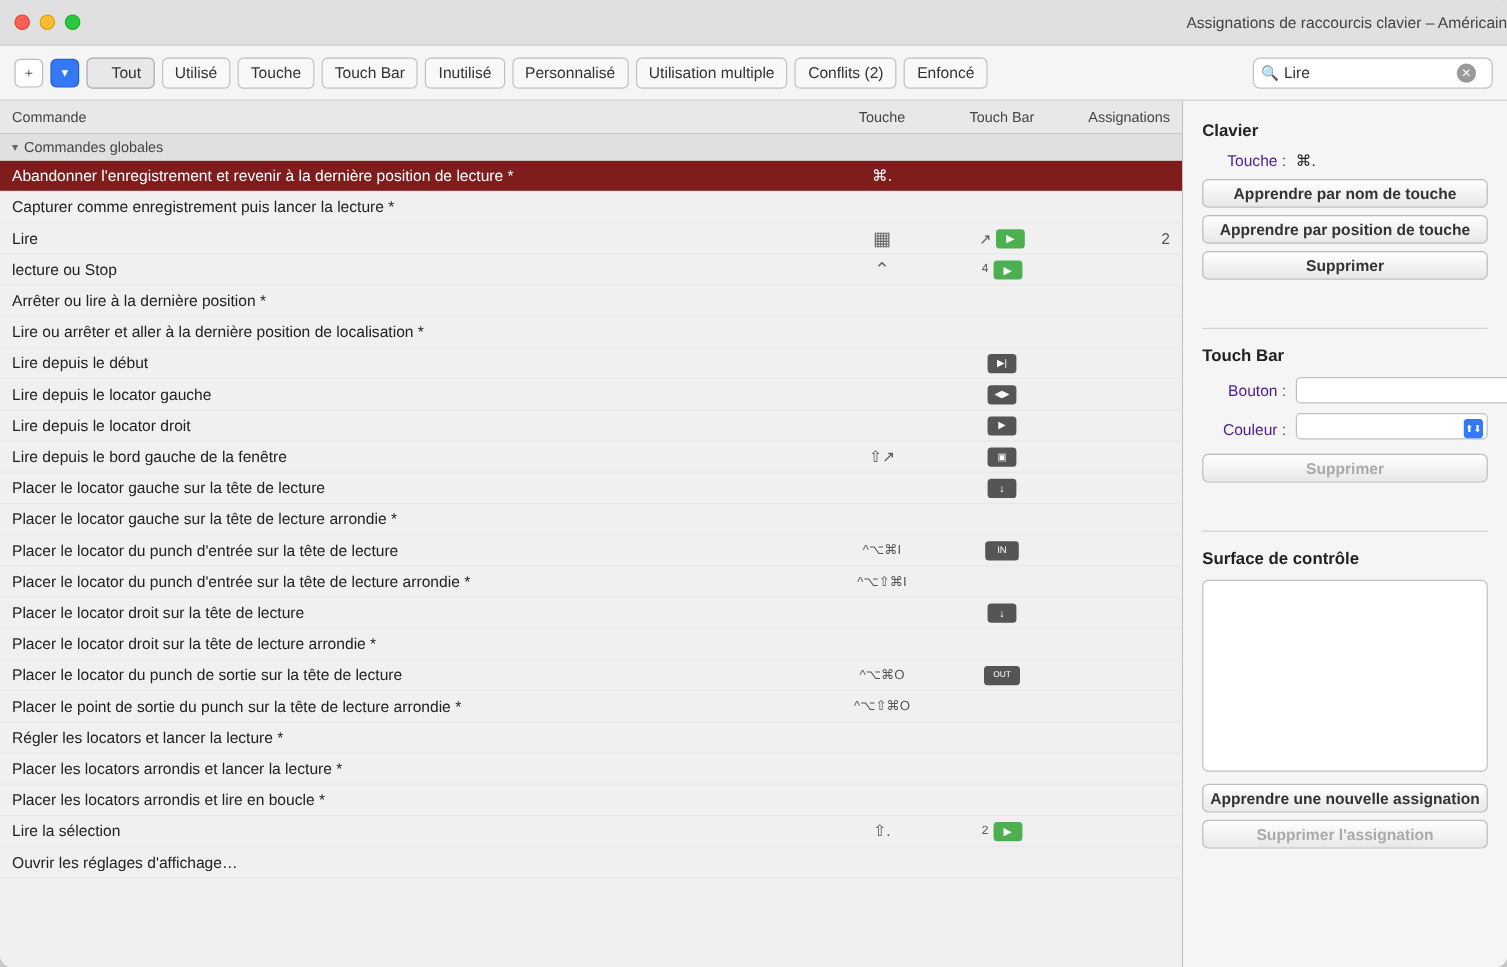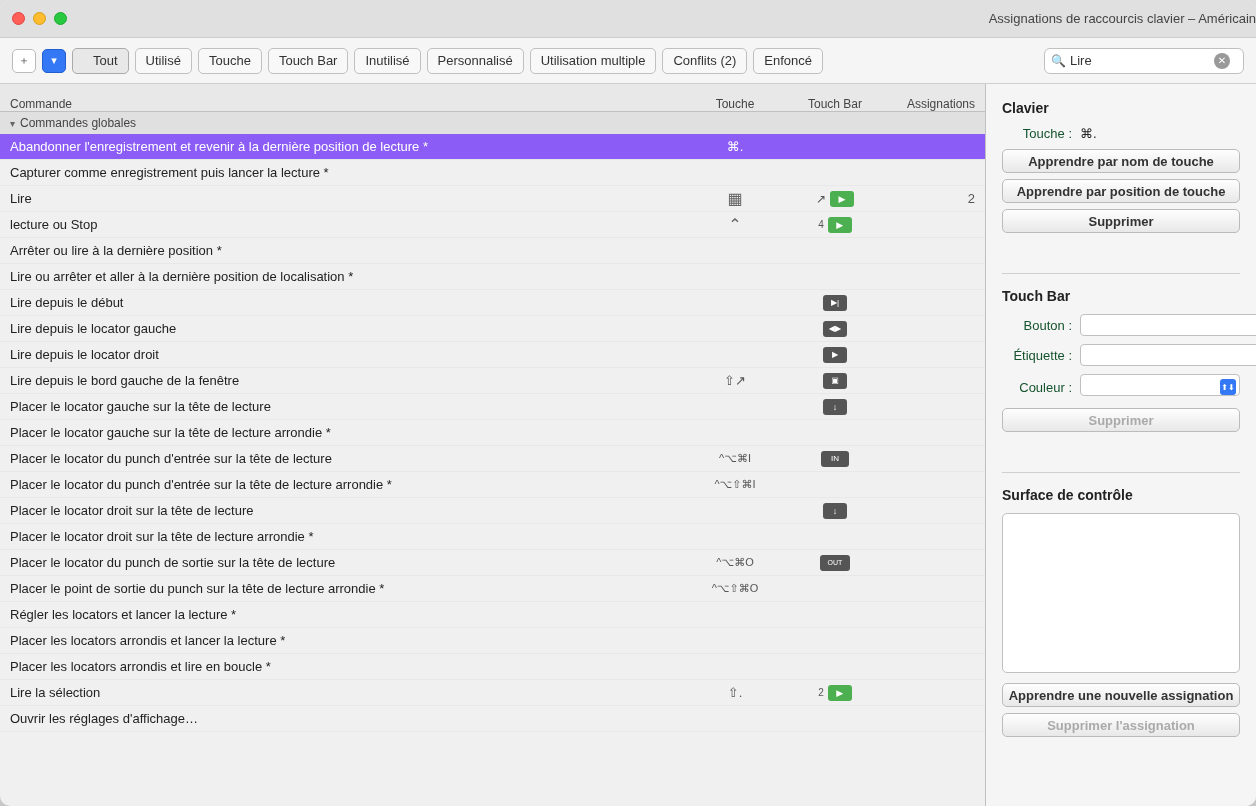--- a/index.html
+++ b/index.html
@@ -163,21 +163,21 @@
     .table-section {
       flex: 1;
       display: flex;
       flex-direction: column;
       border-right: 1px solid #c0c0c0;
       overflow: hidden;
     }
 
     .table-header {
       display: flex;
-      align-items: flex-end;
+      align-items: center;
       height: 28px;
       background: #e8e8e8;
       border-bottom: 1px solid #c0c0c0;
       padding: 0 10px;
       flex-shrink: 0;
     }
 
     .col-commande {
       flex: 1;
       font-size: 12px;
@@ -234,21 +234,21 @@
     .table-row {
       display: flex;
       align-items: center;
       height: 26px;
       padding: 0 10px;
       border-bottom: 1px solid #e8e8e8;
       cursor: pointer;
     }
 
     .table-row.selected {
-      background: #8b5cf6;
+      background: #7f1d1d;
     }
 
     .table-row.selected .row-label,
     .table-row.selected .row-shortcut {
       color: #fff;
     }
 
     .row-label {
       flex: 1;
       font-size: 13px;
@@ -334,21 +334,21 @@
 
     .field-row {
       display: flex;
       align-items: center;
       margin-bottom: 8px;
       gap: 8px;
     }
 
     .field-label {
       font-size: 13px;
-      color: #14532d;
+      color: #4c1d95;
       min-width: 70px;
       text-align: right;
     }
 
     .field-value {
       font-size: 13px;
       color: #222;
     }
 
     .panel-btn {
@@ -704,24 +704,20 @@
 
       <div class="divider"></div>
 
       <div class="panel-section">
         <div class="panel-title">Touch Bar</div>
         <div class="field-row">
           <span class="field-label">Bouton :</span>
           <input type="text" class="panel-input" style="">
         </div>
         <div class="field-row">
-          <span class="field-label">Étiquette :</span>
-          <input type="text" class="panel-input" style="">
-        </div>
-        <div class="field-row">
           <span class="field-label">Couleur :</span>
           <div class="color-select-wrapper">
             <select class="color-select">
               <option>Aucun</option>
             </select>
             <div class="select-arrow">⬆⬇</div>
           </div>
         </div>
         <button class="panel-btn disabled">Supprimer</button>
       </div>

